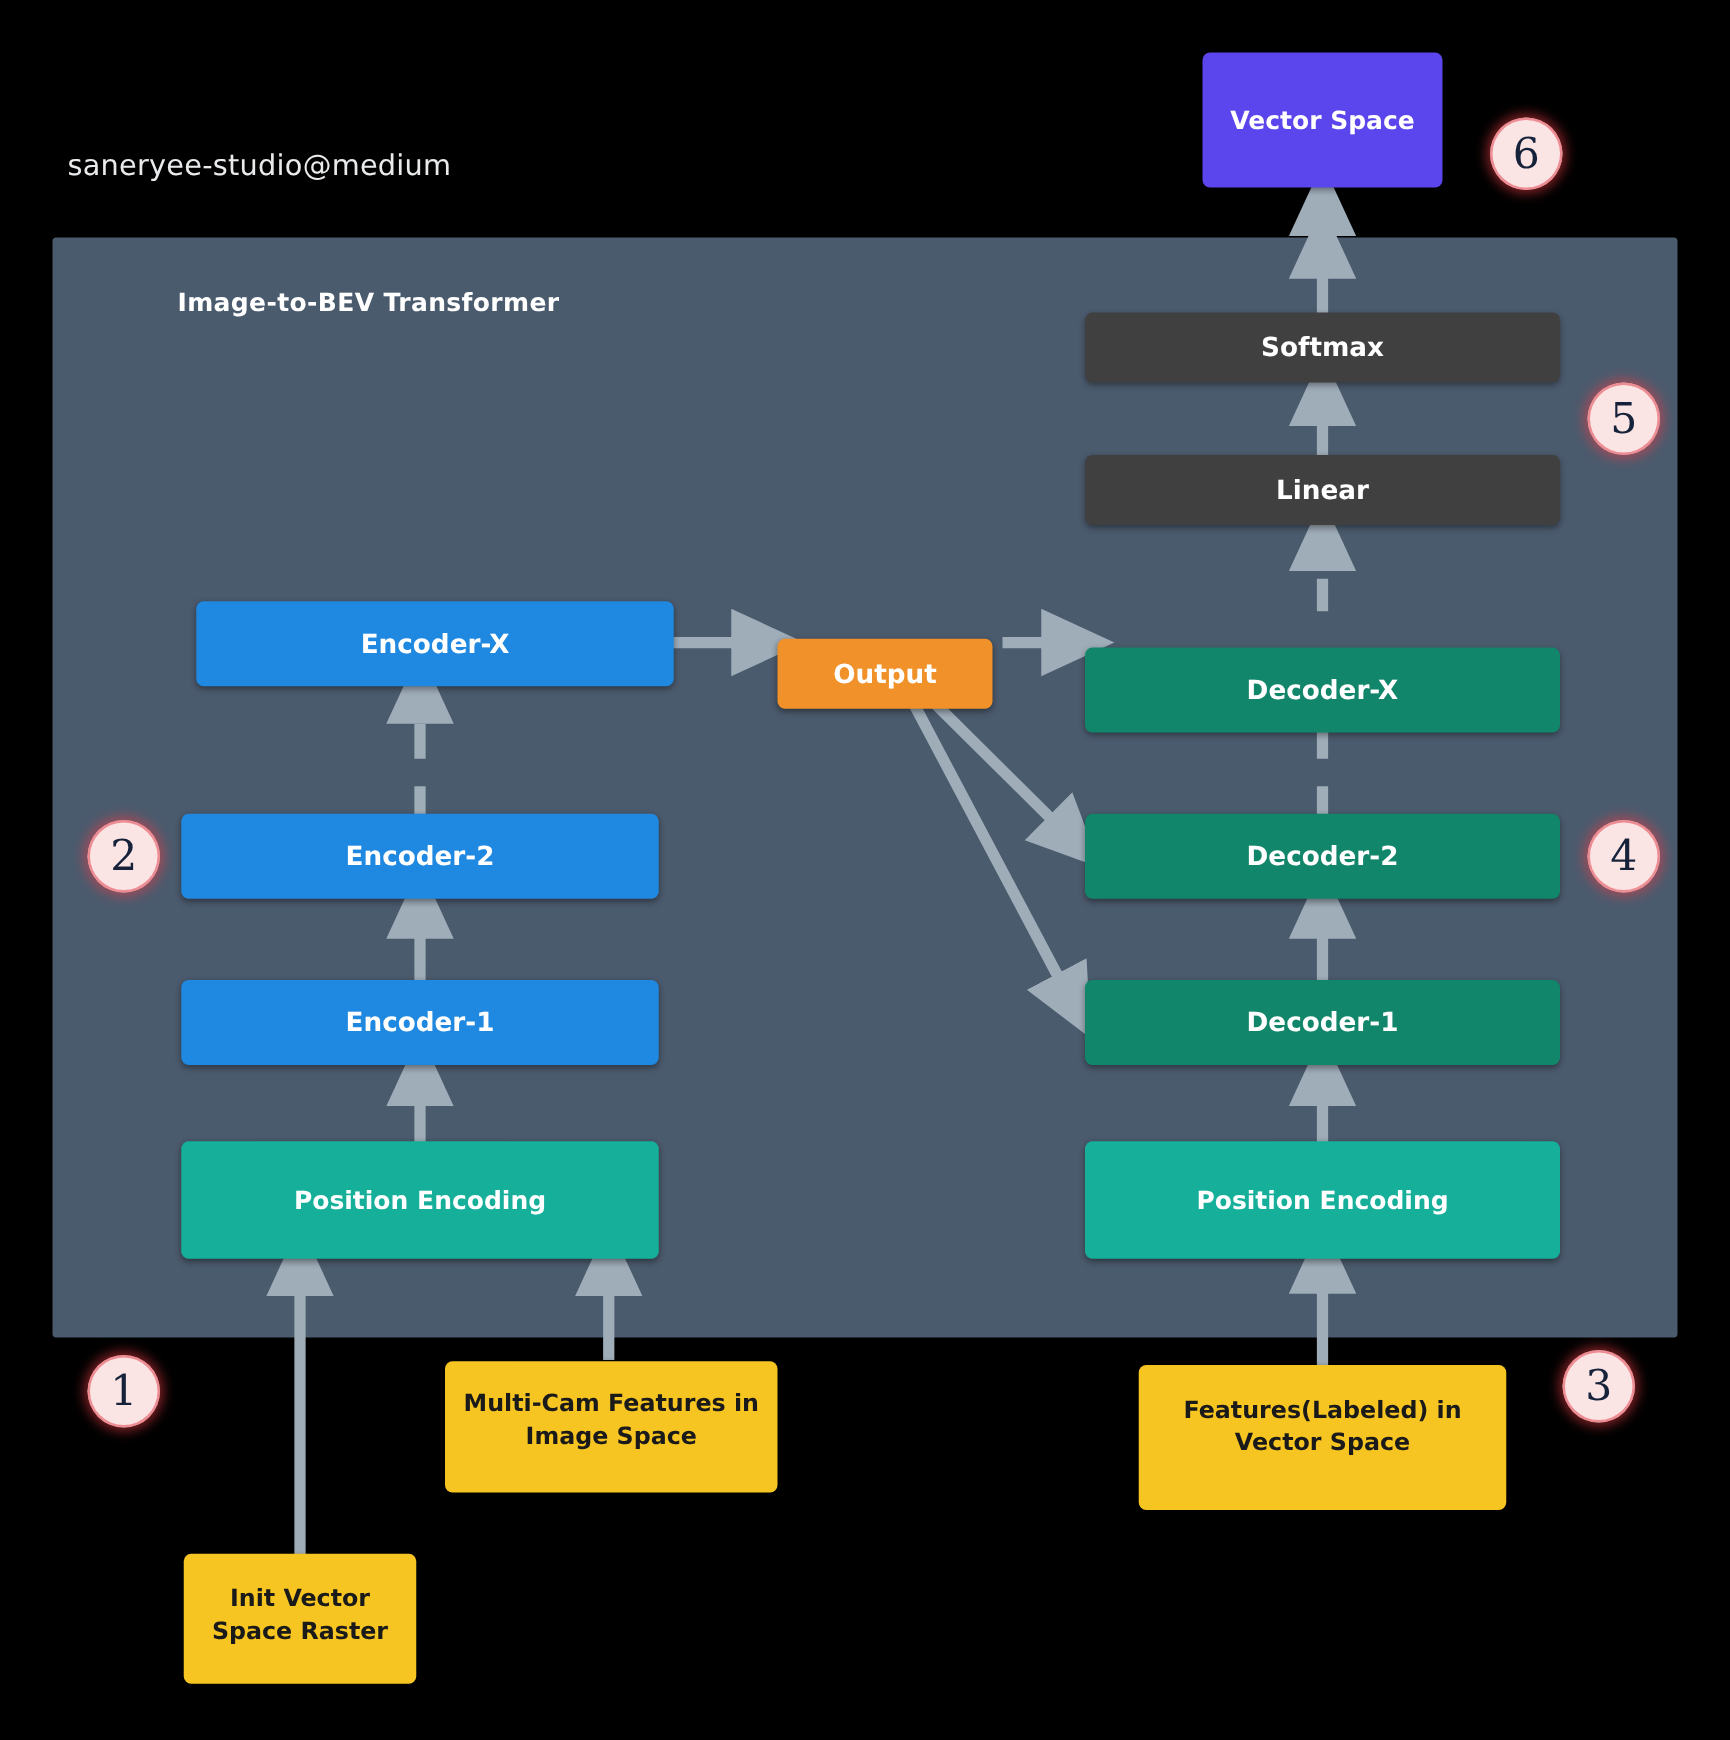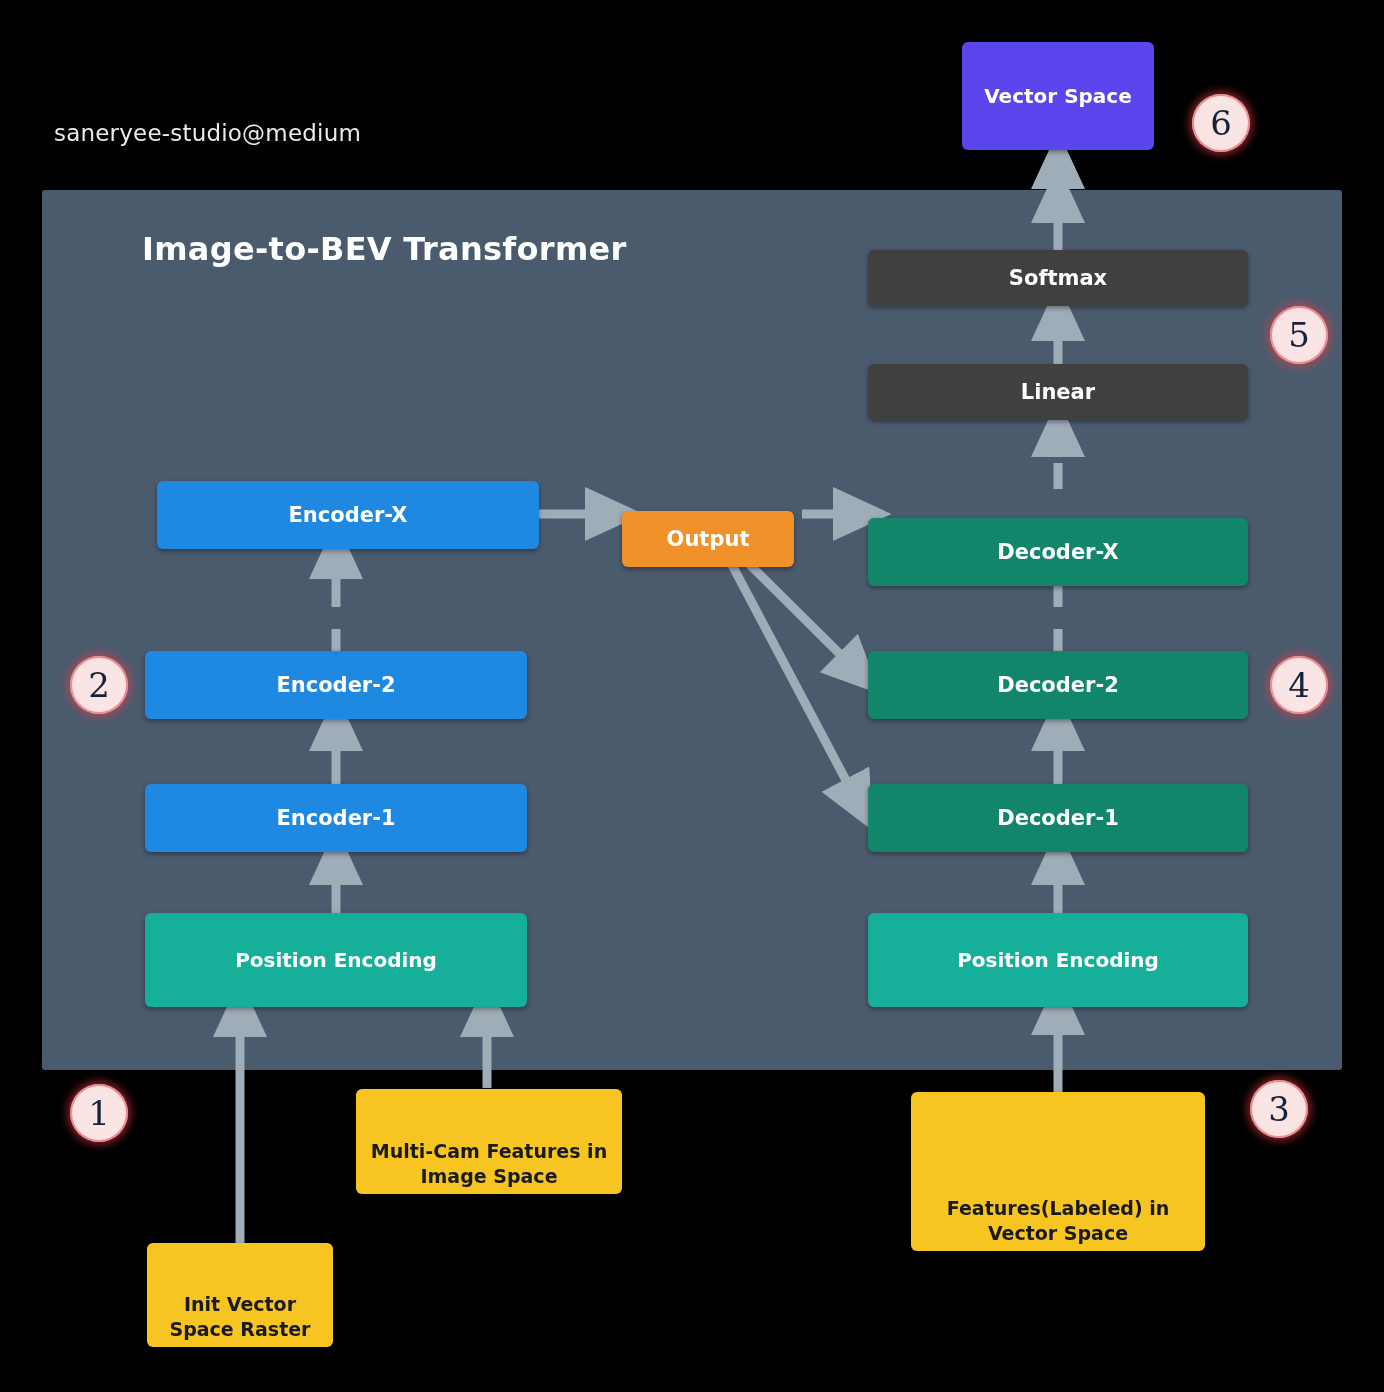--- a/index.html
+++ b/index.html
@@ -39,21 +39,21 @@
     height: 880px;
     background: #4b5b6e;
     border-radius: 3px;
     box-shadow: 0 2px 6px rgba(0,0,0,0.45);
   }
   .panel-title {
     position: absolute;
     left: 100px;
     top: 40px;
     color: #ffffff;
-    font-size: 32px;
+    font-size: 20px;
     font-weight: bold;
     letter-spacing: 0.3px;
     white-space: nowrap;
   }
 
   
   .node {
     position: absolute;
     display: flex;
     align-items: center;
@@ -71,21 +71,21 @@
   .node.blue   { background: #1f88e0; }
   .node.green  { background: #12866a; }
   .node.teal   { background: #16b09a; font-size: 20px; }
   .node.red    { background: #404040; }
   .node.orange { background: #f0912a; }
   .node.purple { background: #5a46ec; font-size: 20px; }
   .node.yellow {
     background: #f7c521;
     color: #1a1a1a;
     font-size: 19px;
-    align-items: flex-end;
+    align-items: flex-start;
     padding-top: 26px;
   }
 
   
   .badge {
     position: absolute;
     width: 58px;
     height: 58px;
     border-radius: 50%;
     background: #fbe4e4;
@@ -212,21 +212,21 @@
     <span>Output</span>
   </div>
 
   <div class="node yellow" style="left:356px; top:1089px; width:266px; height:105px; padding-top:22px;">
     <span style="display:block;">
       <span style="display:block;">Multi-Cam Features in</span>
       <span style="display:block;">Image Space</span>
     </span>
   </div>
 
-  <div class="node yellow" style="left:911px; top:1092px; width:294px; height:159px; padding-top:24px;">
+  <div class="node yellow" style="left:911px; top:1092px; width:294px; height:116px; padding-top:24px;">
     <span style="display:block;">
       <span style="display:block;">Features(Labeled) in</span>
       <span style="display:block;">Vector Space</span>
     </span>
   </div>
 
   <div class="node yellow" style="left:147px; top:1243px; width:186px; height:104px; padding-top:24px;">
     <span style="display:block;">
       <span style="display:block;">Init Vector</span>
       <span style="display:block;">Space Raster</span>

